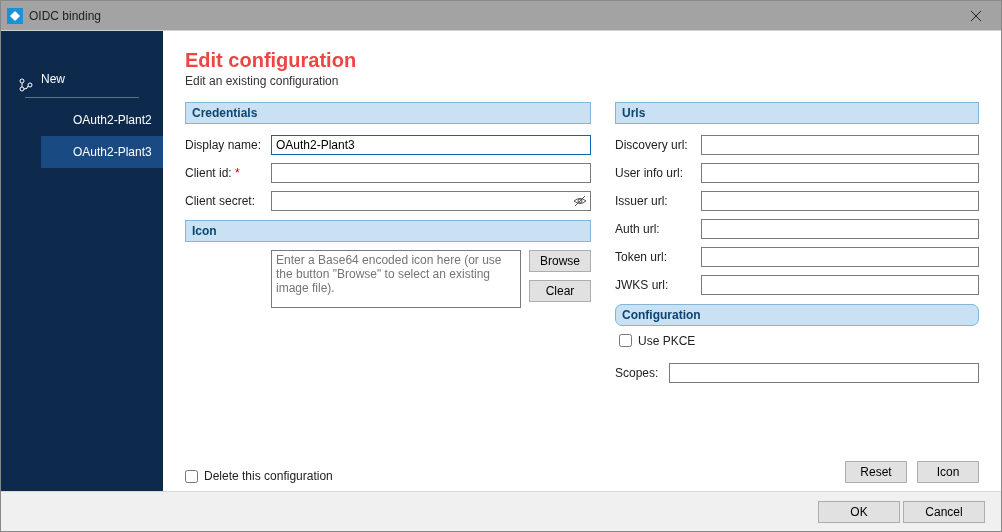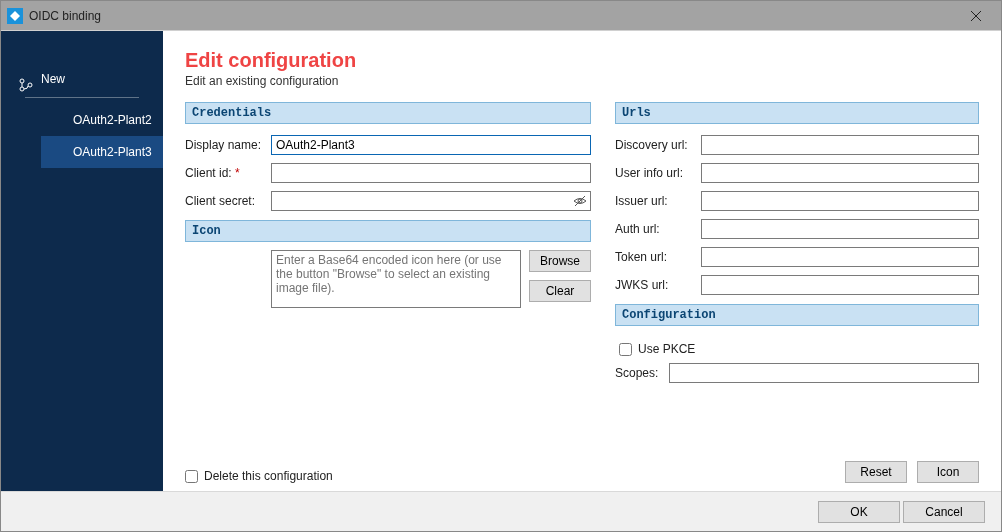--- a/index.html
+++ b/index.html
@@ -22,39 +22,39 @@
   .side-item.active { background:#1a4a82; }
 
   .content { flex:1; padding:18px 22px 10px 22px; display:flex; flex-direction:column; position:relative;}
   .page-title { font-size:20px; font-weight:600; color:#ef4444; margin-bottom:2px;}
   .page-sub { font-size:12px; color:#333; margin-bottom:14px;}
 
   .columns { display:flex; gap:24px; }
   .col-left { width:406px; }
   .col-right { flex:1; }
 
-  .section-head { background:#c9e1f3; border:1px solid #7fb6da; height:22px; line-height:20px; padding:0 6px; font-size:12px; font-weight:600; color:#0b4573; margin-bottom:8px;font-family:Liberation Mono, monospace;}
+  .section-head { background:#c9e1f3; border:1px solid #7fb6da; height:22px; line-height:20px; padding:0 6px; font-size:12px; font-weight:600; color:#0b4573; margin-bottom:8px;}
 
   .field-row { display:flex; align-items:center; height:26px; margin-bottom:2px;}
   .field-row .lbl { width:86px; font-size:12px; }
   .field-row .req { color:#c00000; }
   .field-row input.txt { flex:1; height:20px; border:1px solid #7a7a7a; padding:1px 4px; font-size:12px; font-family:inherit; background:#fff; outline:none;}
   .field-row.focused input.txt { border-color:#0a66b3; }
   .secret-wrap { position:relative; flex:1; display:flex;}
   .secret-wrap input.txt { width:100%; padding-right:22px;}
   .eye-btn { position:absolute; right:2px; top:1px; width:18px; height:18px; display:flex; align-items:center; justify-content:center; cursor:pointer;}
 
   .icon-area-wrap { display:flex; gap:8px; margin-top:2px; padding-left:86px;}
   .icon-text { width:250px; height:58px; border:1px solid #7a7a7a; resize:none; font-size:12px; font-family:inherit; padding:2px 4px; color:#888;}
   .icon-btns { display:flex; flex-direction:column; gap:8px;}
   .btn { width:62px; height:22px; background:#e1e1e1; border:1px solid #adadad; font-size:12px; font-family:inherit; cursor:pointer;}
 
   .urls .lbl { width:86px;}
 
-  .cfg-row { display:flex; align-items:flex-end; height:22px; padding-left:0; margin-bottom:4px;}
+  .cfg-row { display:flex; align-items:flex-start; height:22px; padding-left:0; margin-bottom:4px;}
   .cfg-row input[type=checkbox]{ width:13px; height:13px; margin:0 6px 0 0;}
   .scopes-row { display:flex; align-items:center; height:26px;}
   .scopes-row .lbl { width:54px;}
 
   .lower-bar { position:absolute; left:0; right:0; bottom:8px; display:flex; align-items:flex-end; padding:0 22px;}
   .lower-bar .del { display:flex; align-items:center;}
   .lower-bar .del input[type=checkbox]{ width:13px; height:13px; margin:0 6px 0 0;}
   .lower-bar .spacer { flex:1;}
 
   .btn-bar { position:absolute; left:0; right:0; bottom:0; height:40px; border-top:1px solid #d9d9d9; background:#f0f0f0; display:flex; align-items:center; justify-content:flex-end; padding-right:16px; gap:3px;}
@@ -164,21 +164,21 @@
           <div class="field-row">
               <span class="lbl">Token url:</span>
               <input class="txt" value="" style="">
             </div>
           <div class="field-row">
               <span class="lbl">JWKS url:</span>
               <input class="txt" value="" style="">
             </div>
         </div>
 
-        <div class="section-head" style="margin-top:6px;">Configuration</div>
+        <div class="section-head" style="margin-top:6px;border-radius:7px;">Configuration</div>
         <div class="cfg-row" style="padding-left:4px;">
           <input type="checkbox" style="">
           <span>Use PKCE</span>
         </div>
         <div class="scopes-row">
           <span class="lbl">Scopes:</span>
           <input class="txt" style="flex: 1 1 0%; height: 20px; border: 1px solid rgb(122, 122, 122); padding: 1px 4px; font-size: 12px;" value="">
         </div>
       </div>
     </div>

